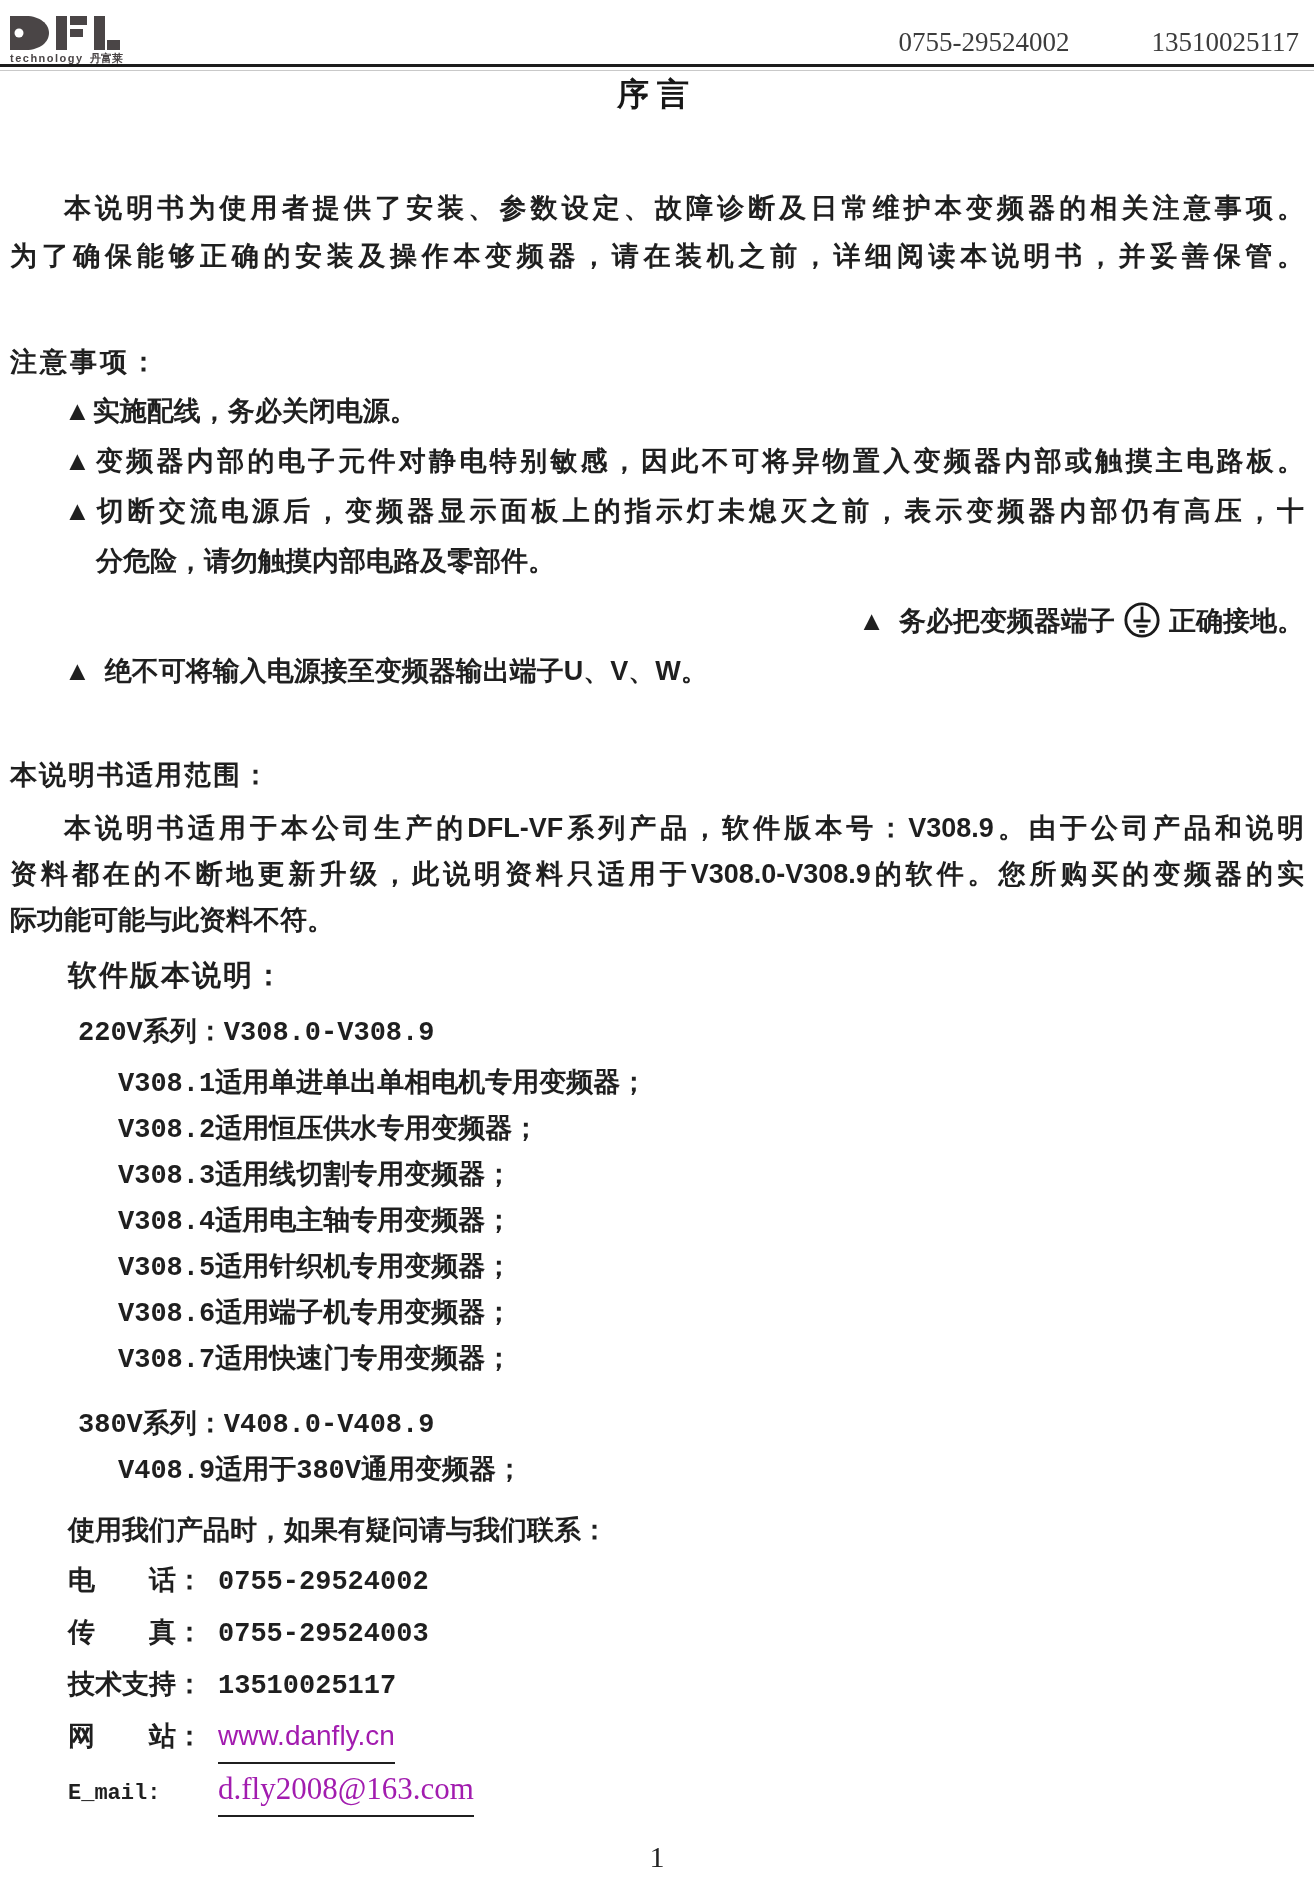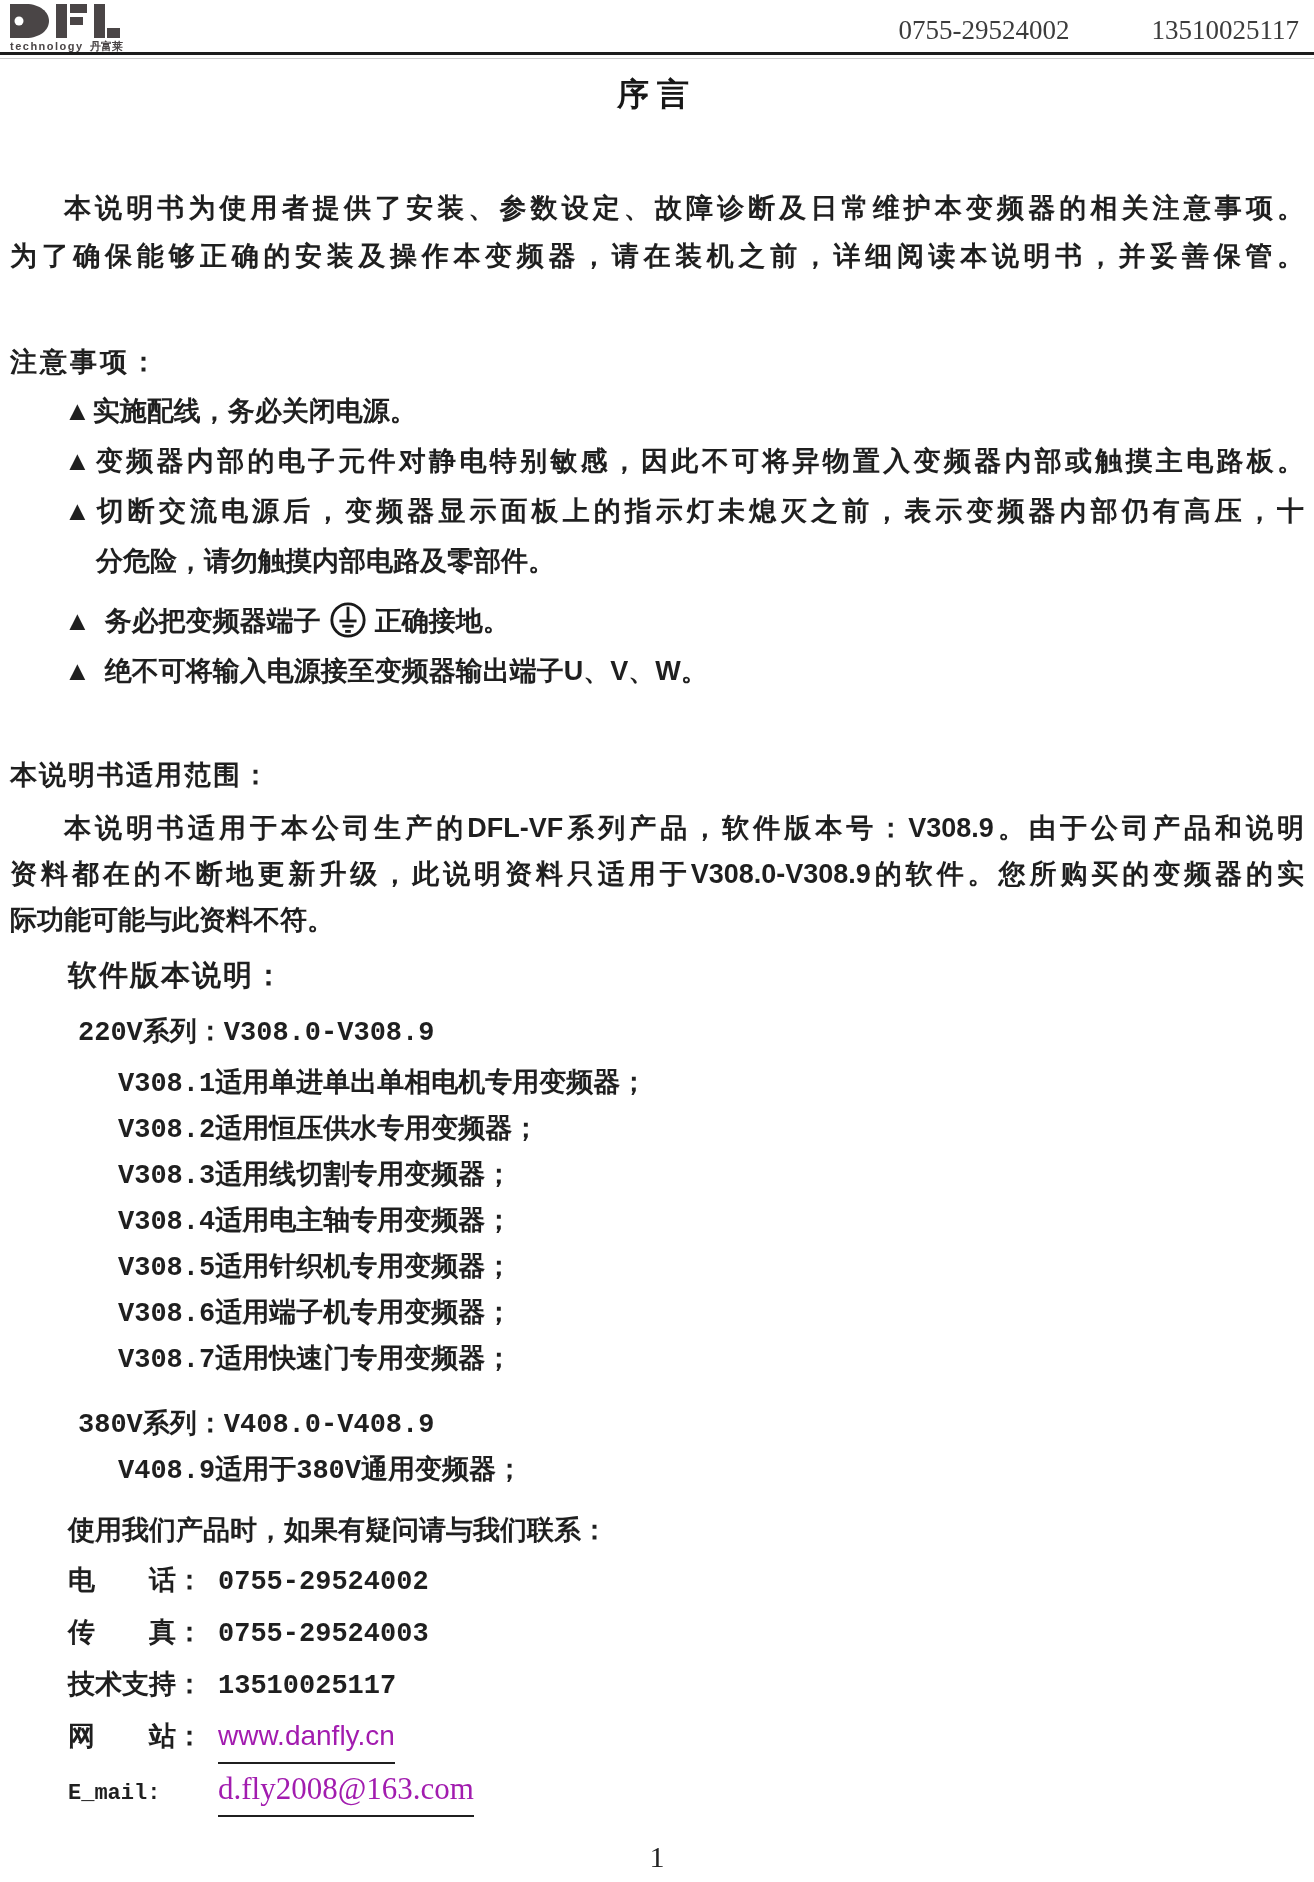--- a/index.html
+++ b/index.html
@@ -1,21 +1,21 @@
 <!DOCTYPE html>
 <html><head>
 <meta charset="utf-8">
 <style>
   html,body{margin:0;padding:0;background:#e8e8e8;}
   .page{
     position:relative;width:1314px;height:1882px;margin:0 auto;background:#ffffff;
     font-family:"Liberation Sans", sans-serif;color:#1f1f1f;overflow:hidden;
   }
   
-  .header{position:absolute;top:0;left:0;width:100%;height:54px;}
+  .header{position:absolute;top:12px;left:0;width:100%;height:54px;}
   .logo{position:absolute;left:8px;top:2px;width:150px;height:50px;}
   .header-numbers{
     position:absolute;right:15px;bottom:8px;display:flex;gap:82px;
     font-family:"Liberation Serif", serif;font-size:27px;color:#3c3c3c;
   }
   .rule-black{position:absolute;top:52px;left:0;width:100%;height:3px;background:#1c1c1c;}
   .rule-gray{position:absolute;top:58px;left:0;width:100%;height:1px;background:#c9c9c9;}
   
   .content{position:absolute;top:54px;left:0;width:100%;padding:0 10px;box-sizing:border-box;}
   .doc-title{
@@ -24,21 +24,21 @@
   }
   .body-line{font-size:27px;font-weight:bold;line-height:48px;}
   .just{text-align:justify;text-align-last:justify;-moz-text-align-last:justify;}
   .intro{margin-top:60px;}
   .intro .l1{padding-left:54px;}
   .notices-heading{margin-top:58px;font-size:27px;font-weight:bold;letter-spacing:3px;line-height:48px;}
   .notice{font-size:27px;font-weight:bold;line-height:50px;padding-left:54px;}
   .notice .marker{margin-right:2px;}
   .notice.spaced .marker{margin-right:14px;}
   .notice-cont{padding-left:86px;}
-  .notice-ground{margin-top:10px;}
+  .notice-ground{margin-top:10px;text-align:right;}
   .ground-svg{vertical-align:-9px;margin:0 8px;}
   .scope-heading{margin-top:56px;font-size:27px;font-weight:bold;line-height:46px;letter-spacing:2px;}
   .scope-para{margin-top:7px;}
   .scope-para .pline{font-size:27px;font-weight:bold;line-height:46px;}
   .scope-para .p1{padding-left:54px;}
   .software-heading{margin-top:9px;padding-left:58px;font-size:29px;font-weight:bold;line-height:46px;letter-spacing:2px;}
   .series-label{margin-top:12px;padding-left:68px;font-size:27px;font-weight:bold;line-height:46px;}
   .series-label.s380{margin-top:19px;}
   .series-item{padding-left:108px;font-size:27px;font-weight:bold;line-height:46px;}
   .series-item.first{margin-top:5px;}

